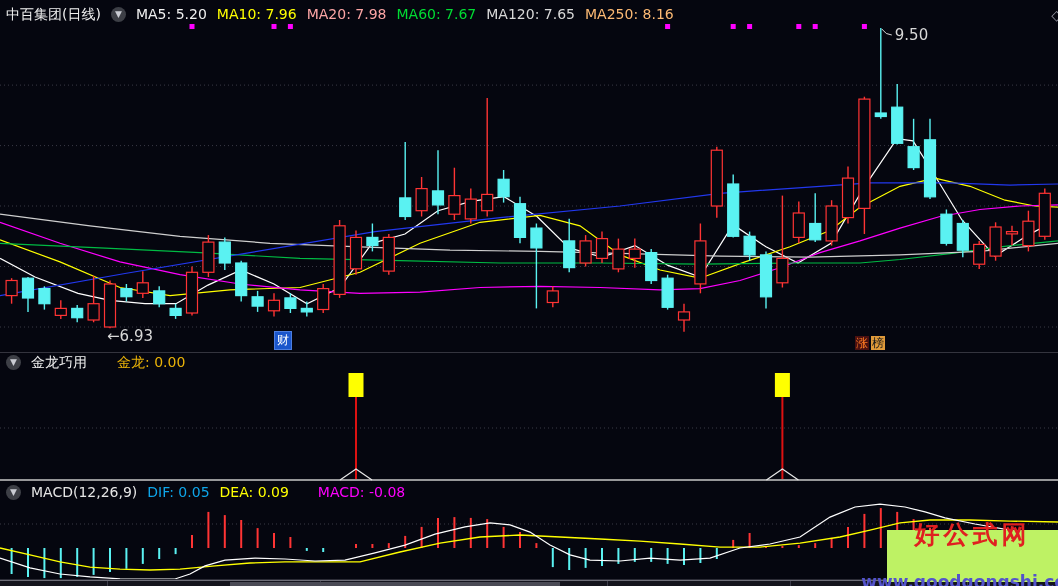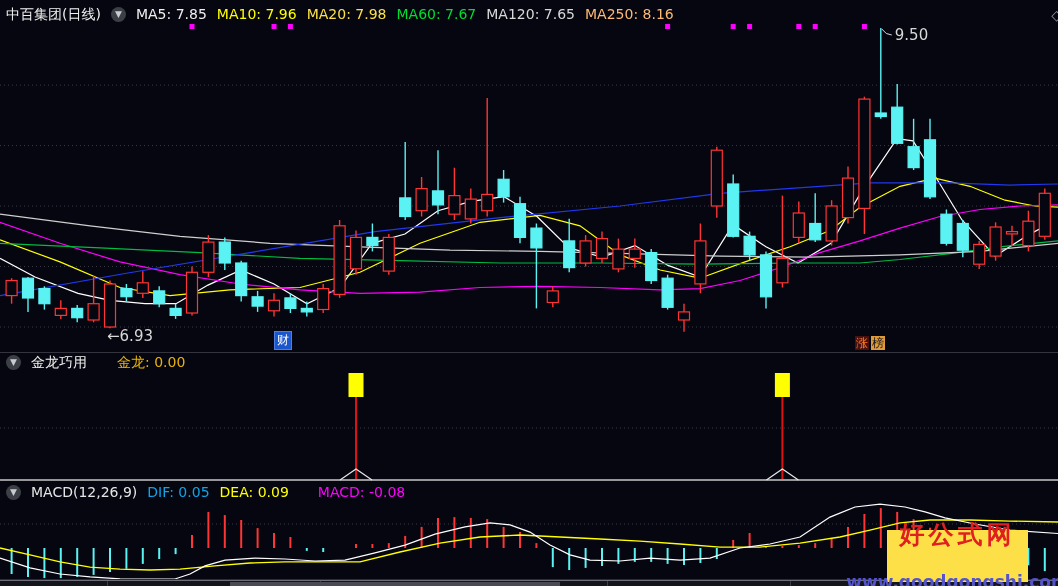--- a/index.html
+++ b/index.html
@@ -26,43 +26,43 @@
   .tag{
     position:absolute;z-index:4;font-size:12px;line-height:15px;text-align:center;
     padding:1px 2px;cursor:pointer;
   }
   .tag-cai{left:274px;top:331px;background:#1b56cc;color:#fff;border:1px solid #4d7ee0;}
   .zb{position:absolute;left:855px;top:336px;z-index:4;display:flex;gap:2px;cursor:pointer;}
   .zb span{font-size:12px;line-height:14px;padding:0 1px;}
   .zb .z1{background:#4a1010;color:#ff7a22;}
   .zb .z2{background:#e09a3a;color:#1a1a1a;}
   .watermark{
-    position:absolute;left:887px;top:530px;width:141px;height:52px;background:#fde047;
+    position:absolute;left:887px;top:530px;width:171px;height:52px;background:#bef264;
     z-index:8;display:flex;flex-direction:column;align-items:center;justify-content:center;gap:24px;
   }
   .watermark .w1{font-size:25px;font-weight:bold;letter-spacing:4px;line-height:27px;}
   .watermark .w2{font-size:17px;font-weight:bold;line-height:20px;letter-spacing:0px;}
   .scroll-strip{
     position:absolute;left:0;top:580px;width:1058px;height:6px;background:#14141d;
     border-top:1px solid #6e6e78;z-index:3;
   }
   .scroll-thumb{position:absolute;left:230px;top:1px;width:330px;height:5px;background:#4a4a55;cursor:pointer;}
   .strip-div{position:absolute;top:0;width:1px;height:6px;background:#3c3c4a;}
 </style>
 </head>
 <body>
 
 <div class="screen">
 
   <div class="hdr" style="top:6px;">
     <span class="t" style="color:#f0f0f0;">中百集团(日线)</span>
     <span class="collapse-btn">▼</span>
-    <span style="color: rgb(240, 240, 240);">MA5: 7.85</span>
+    <span style="color: rgb(240, 240, 240);">MA5: 5.20</span>
     <span style="color: rgb(255, 255, 0);">MA10: 7.96</span>
-    <span style="color: #fde047; text-align: center;">MA20: 7.98</span>
+    <span style="color: #fca5a5; text-align: center;">MA20: 7.98</span>
     <span style="color: rgb(0, 221, 51);">MA60: 7.67</span>
     <span style="color: rgb(216, 216, 216);">MA120: 7.65</span>
     <span style="color: #fdba74;">MA250: 8.16</span>
   </div>
   <span class="diamond">◇</span>
 
   <div class="hdr" style="top:354px;">
     <span class="collapse-btn">▼</span>
     <span class="t" style="color:#f0f0f0;">金龙巧用</span>
     <span style="color:#eab308;margin-left:20px;">金龙: 0.00</span>

